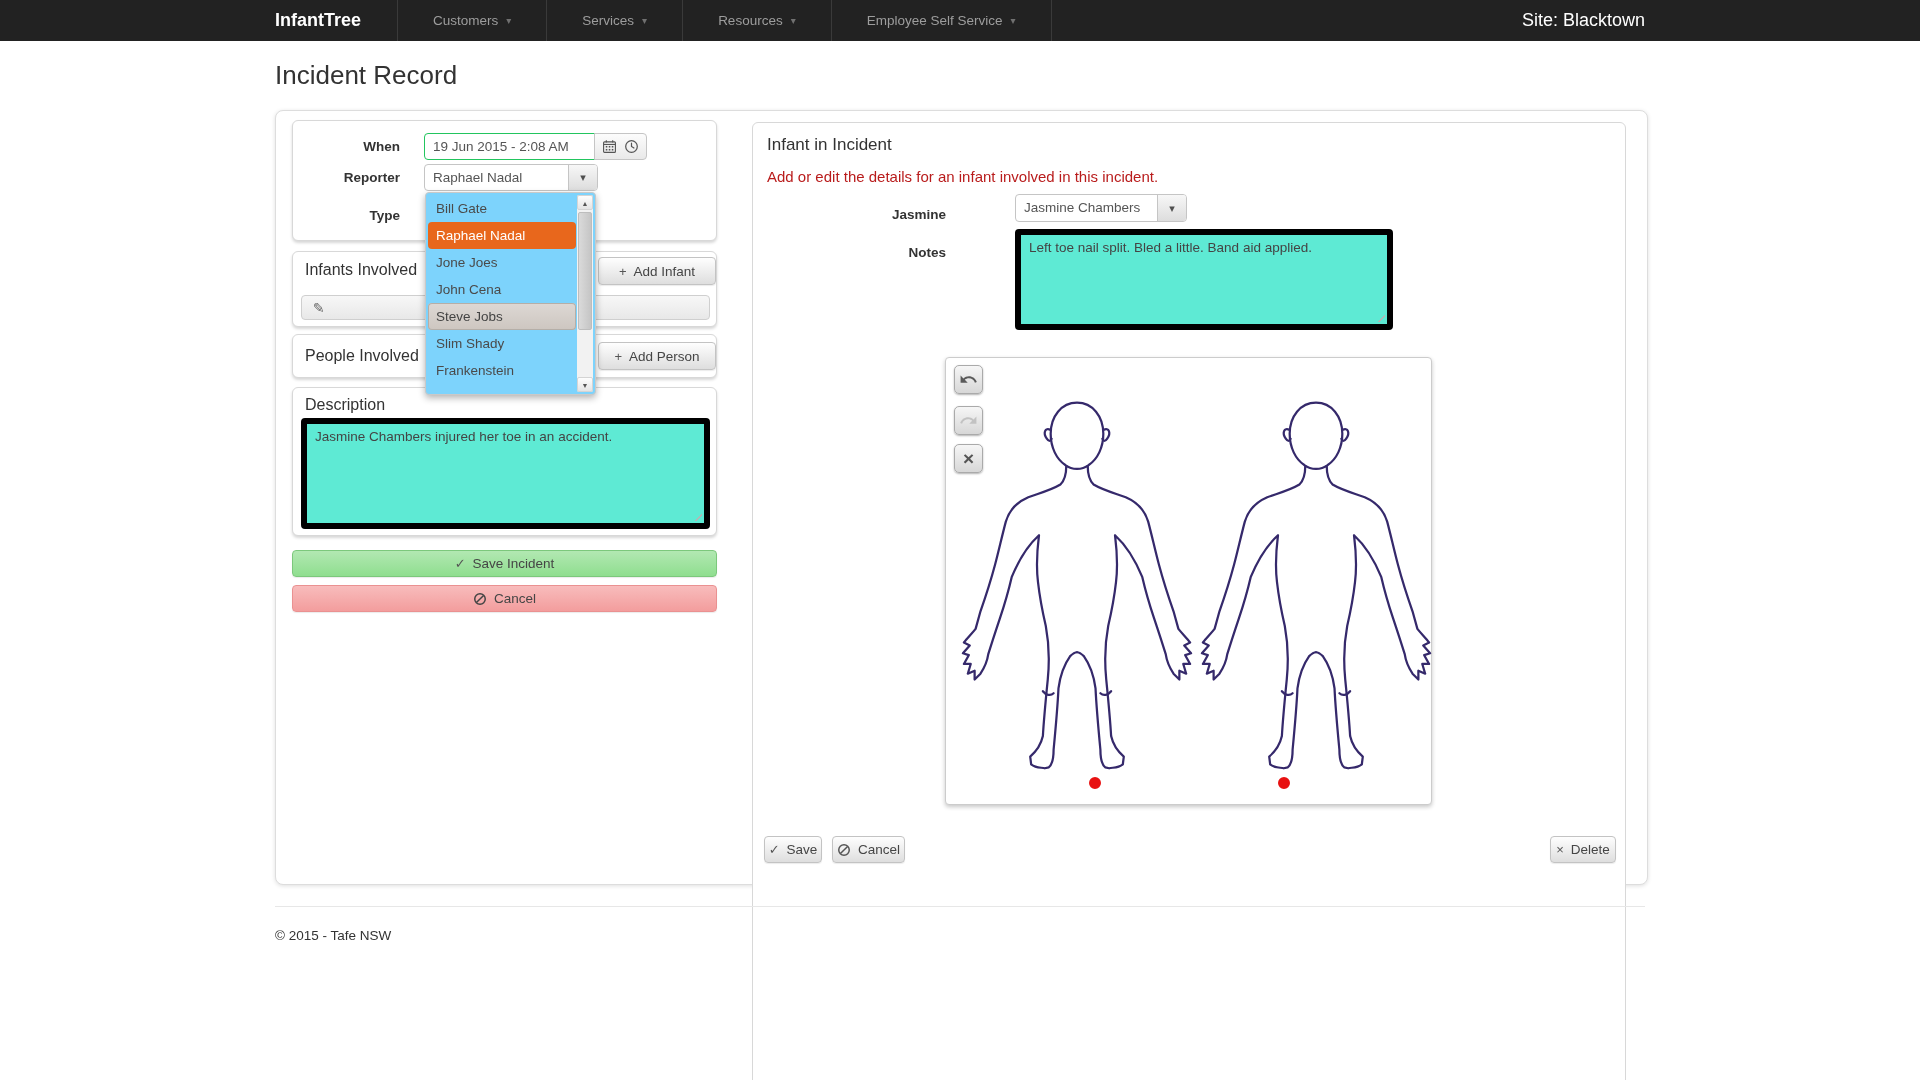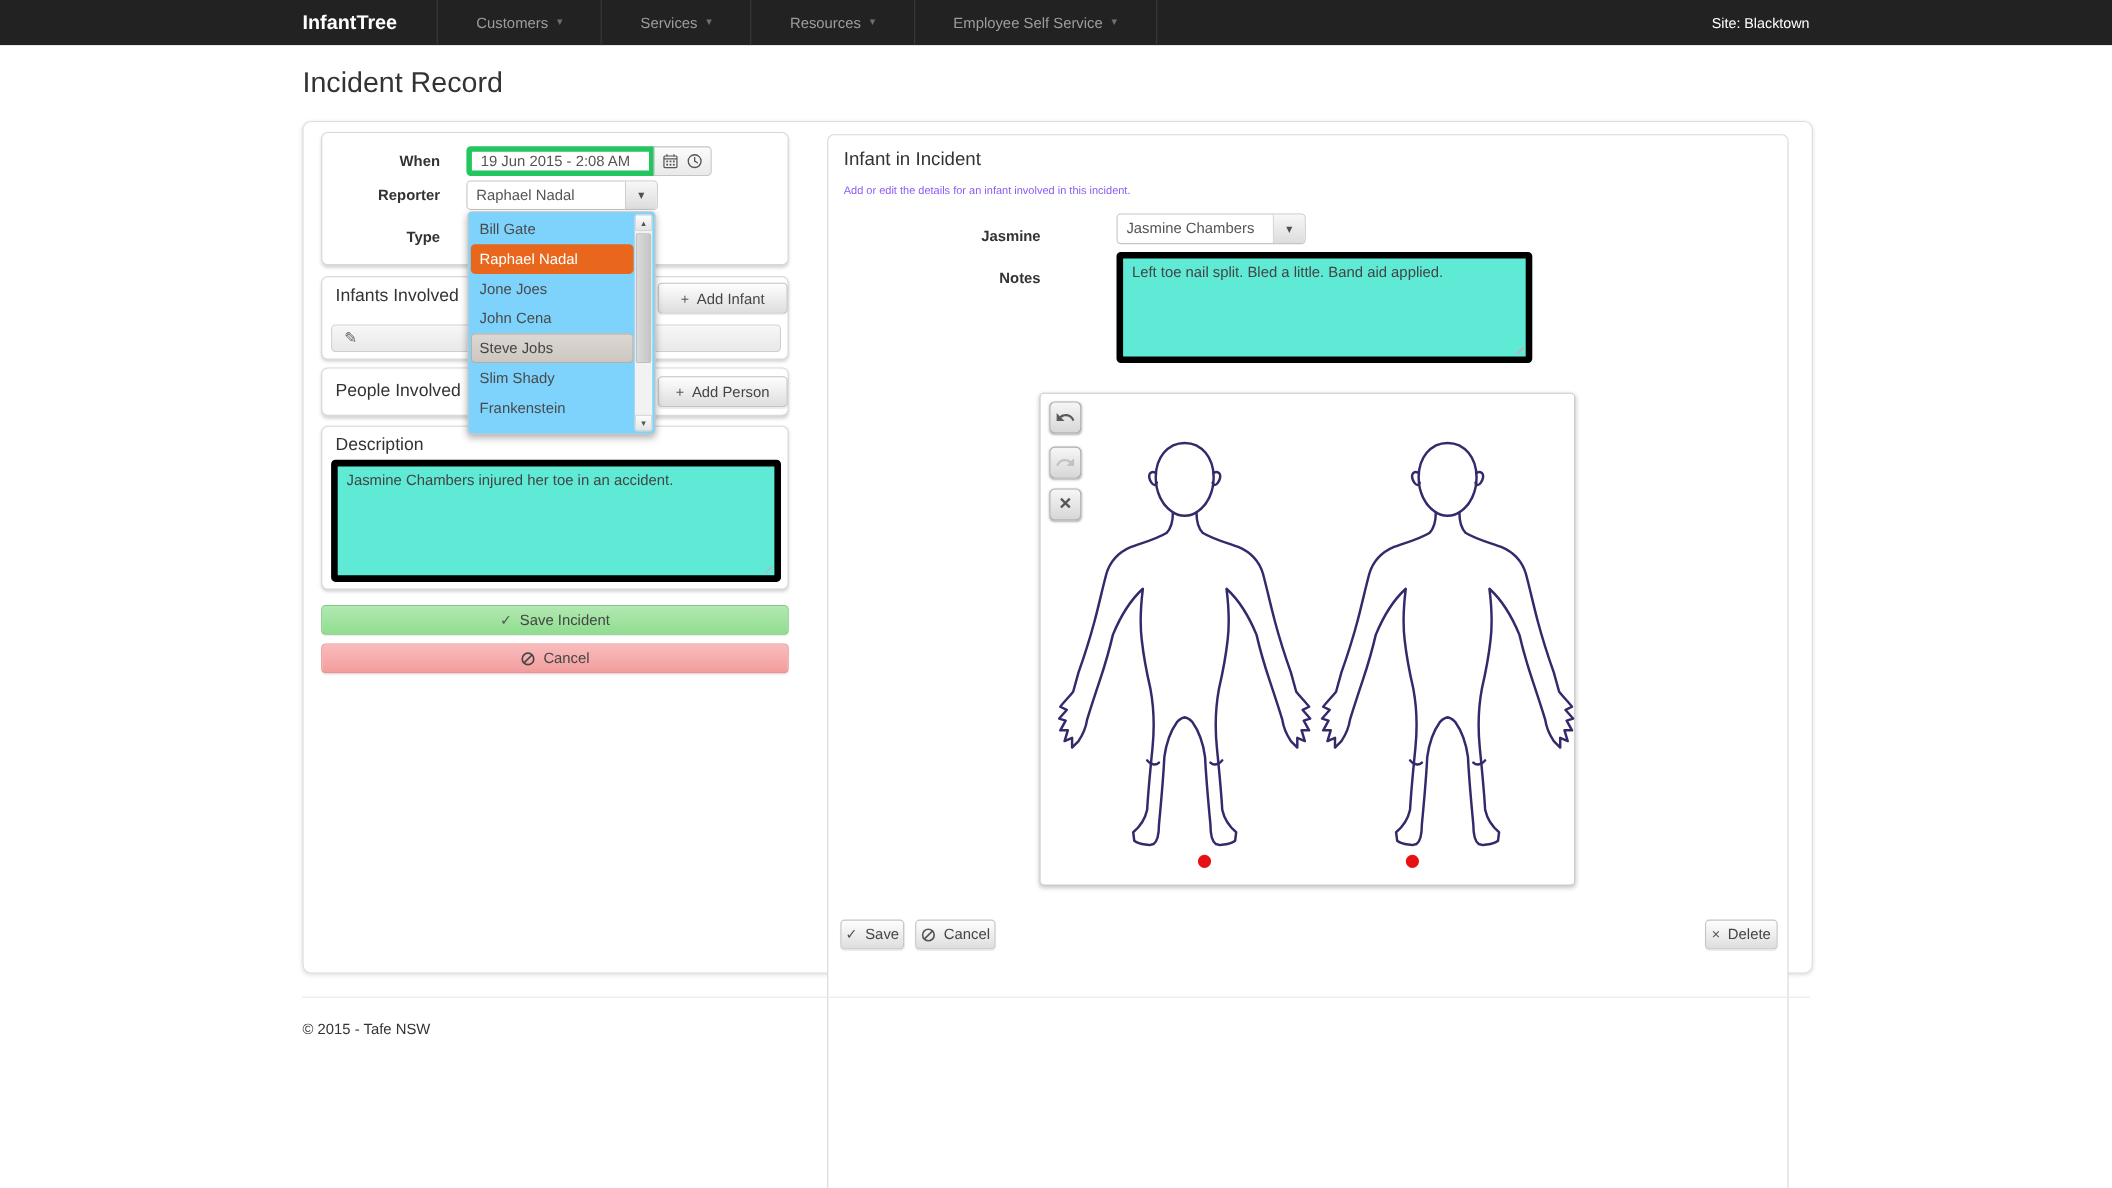--- a/index.html
+++ b/index.html
@@ -8,32 +8,32 @@
   .stage { position:relative; width:1920px; height:1080px; background:#fff; overflow:hidden; }
 
   
   .navbar { position:absolute; left:0; top:0; width:1920px; height:41px; background:#222; }
   .nav-inner { position:absolute; left:275px; right:275px; top:0; bottom:0; display:flex; align-items:center; }
   .brand { color:#fff; font-size:18px; font-weight:bold; margin-right:36px; cursor:pointer; }
   .nav-menu { display:flex; height:100%; }
   .nav-item { display:flex; align-items:center; gap:8px; padding:0 35px; color:#9d9d9d; font-size:13.5px; border-left:1px solid #3a3a3a; cursor:pointer; }
   .nav-item:last-child { border-right:1px solid #3a3a3a; }
   .nav-caret { color:#707070; font-size:10px; }
-  .nav-site { margin-left:auto; color:#fff; font-size:13px; }
+  .nav-site { margin-left:auto; color:#fff; font-size:18px; }
 
   
   .h1 { position:absolute; left:275px; top:60px; font-size:26px; font-weight:500; color:#333;text-align:right; }
   .card { position:absolute; left:275px; top:110px; width:1373px; height:775px; background:#fff;
           border:1px solid #ddd; border-radius:8px; box-shadow:0 1px 4px rgba(0,0,0,.13); }
   .panel { position:absolute; background:#fff; border:1px solid #d8d8d8; border-radius:6px; box-shadow:0 2px 3px rgba(0,0,0,.16); }
   .sect-title { position:absolute; font-size:16px; color:#333; white-space:nowrap; }
   .lbl { position:absolute; font-size:13.5px; font-weight:bold; color:#333; text-align:right; white-space:nowrap; }
 
   
-  .k-input { position:absolute; height:27px; border:5px solid #22c55e; border-radius:4px 0 0 4px; font-size:13.5px;
+  .k-input { position:absolute; height:27px; border:1px solid #22c55e; border-radius:4px 0 0 4px; font-size:13.5px;
              color:#555; padding:0 8px; font-family:inherit; background:#fff; outline:none; }
   .addon { position:absolute; height:27px; display:flex; align-items:center; justify-content:center; gap:7px;
            background:linear-gradient(#fcfcfc,#e9e9e9); border:1px solid #c5c5c5; border-radius:0 4px 4px 0; cursor:pointer; }
   .k-select { position:absolute; height:27px; display:flex; border:1px solid #c5c5c5; border-radius:4px; background:#fff; cursor:pointer; }
   .k-select .txt { flex:1; font-size:13.5px; color:#555; padding:0 8px; line-height:25px; white-space:nowrap; overflow:hidden; }
   .k-select .car { width:29px; display:flex; align-items:center; justify-content:center;
                    background:linear-gradient(#f7f7f7,#ddd); border-left:1px solid #c5c5c5; border-radius:0 3px 3px 0;
                    color:#4f4f4f; font-size:11px; }
   .btn { position:absolute; display:flex; align-items:center; justify-content:center; gap:7px;
          background:linear-gradient(#fefefe,#dedede); border:1px solid #c3c3c3; border-radius:4px;
@@ -58,21 +58,21 @@
   .dd-item.sel { background:#e8671c; color:#fff; }
   .dd-item.hov { background:linear-gradient(#ddd8d4,#cdc6c0); box-shadow:inset 0 0 0 1px #b5aea7; color:#444; }
   .dd-scroll { position:absolute; top:2px; right:2px; bottom:2px; width:16px; background:#f2f2f2; border-radius:2px; }
   .dd-arrow { position:absolute; left:0; width:16px; height:15px; text-align:center; font-size:7px; line-height:15px; color:#555;
               background:linear-gradient(#fdfdfd,#e4e4e4); border:1px solid #d4d4d4; border-radius:2px; cursor:pointer; }
   .dd-thumb { position:absolute; left:1px; width:14px; top:17px; height:118px; cursor:grab;
               background:linear-gradient(90deg,#dadada,#c5c5c5); border:1px solid #bdbdbd; border-radius:2px; }
 
   
   .rp-title { position:absolute; font-size:17px; color:#333; }
-  .rp-sub { position:absolute; font-size:10px; color:#8b5cf6; }
+  .rp-sub { position:absolute; font-size:15px; color:#b91c1c; }
   .sketch { position:absolute; background:#fff; border:1px solid #ccc; border-radius:4px; box-shadow:0 2px 4px rgba(0,0,0,.22); }
   .sk-btn { position:absolute; left:8px; width:29px; height:29px; display:flex; align-items:center; justify-content:center;
             background:linear-gradient(#f6f6f6,#d7d7d7); border:1px solid #aaa; border-radius:5px;
             box-shadow:0 1px 2px rgba(0,0,0,.3); cursor:pointer; }
   .sk-x { font-size:19px; font-weight:bold; color:#555; line-height:1; }
   .ring { position:absolute; width:12px; height:12px; border:6px solid #e81111; border-radius:50%; }
   .figure { position:absolute; }
   .hr { position:absolute; left:275px; top:906px; width:1370px; height:1px; background:#e7e7e7; }
   .footer { position:absolute; left:275px; top:928px; font-size:13.5px; color:#333; }
 </style>

